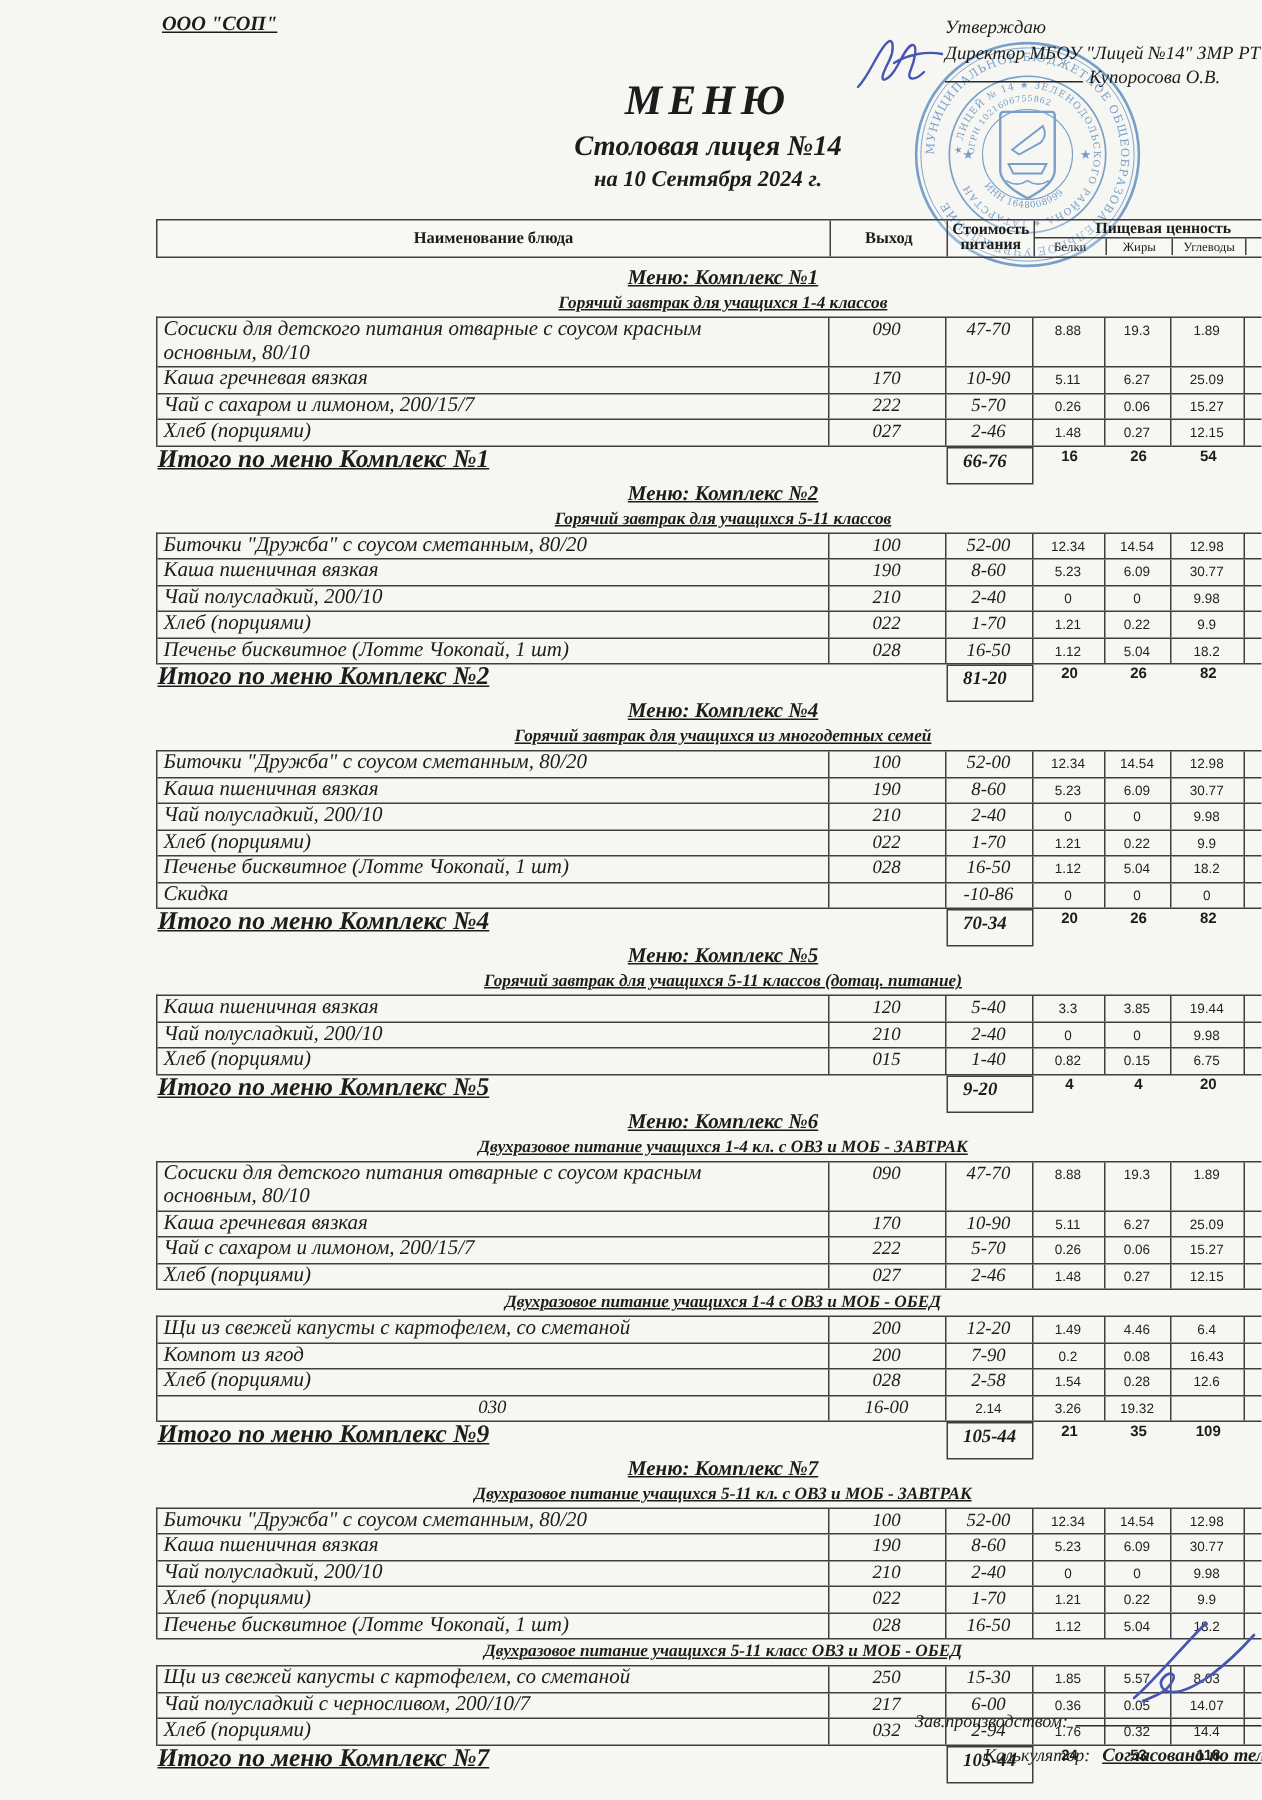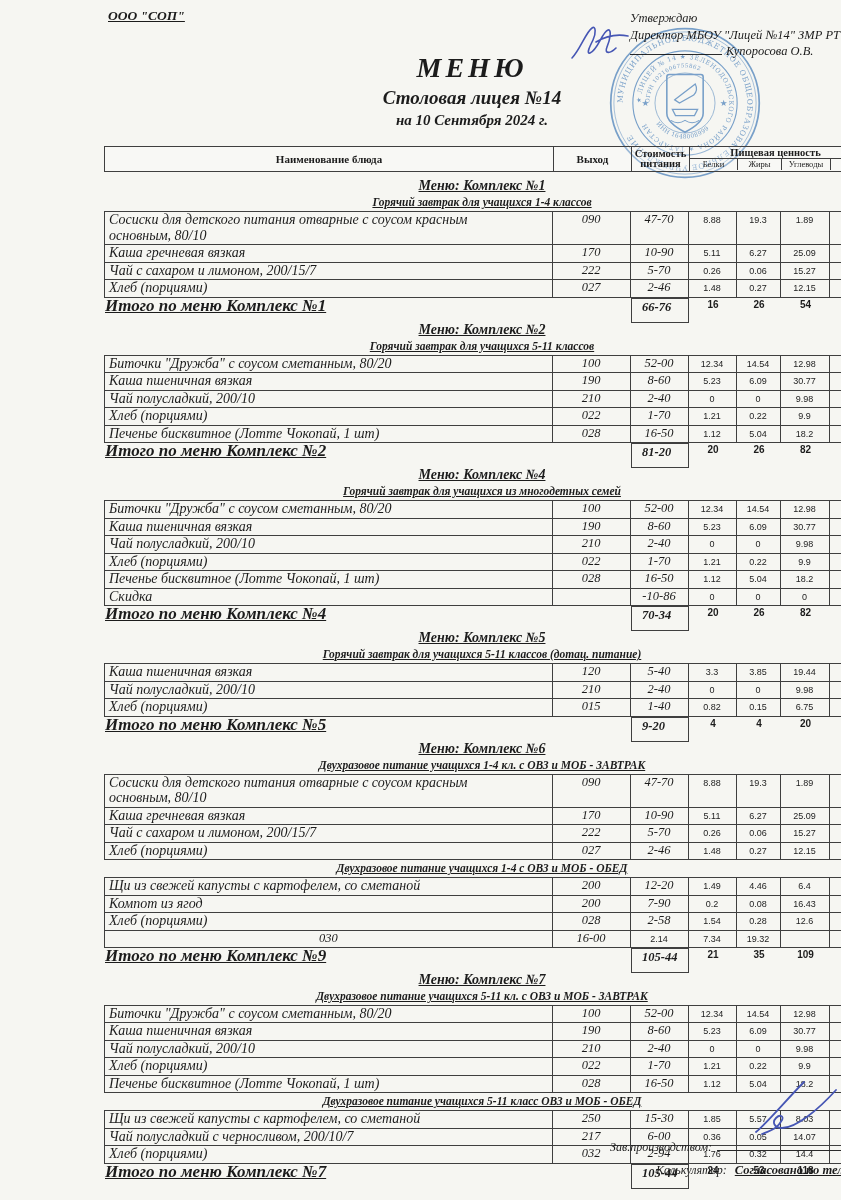--- a/index.html
+++ b/index.html
@@ -426,21 +426,21 @@
               <div class="cell-price">2-58</div>
               <div class="cell-num">1.54</div>
               <div class="cell-num">0.28</div>
               <div class="cell-num">12.6</div>
               <div class="cell-cut"></div>
             </div>
             <div class="row">
               <div class="cell-out">030</div>
               <div class="cell-price">16-00</div>
               <div class="cell-num">2.14</div>
-              <div class="cell-num">7.34</div>
+              <div class="cell-num">3.26</div>
               <div class="cell-num">19.32</div>
               <div class="cell-cut"></div>
             </div>
           </div>
           <div class="total-row">
             <div class="total-label">Итого по меню Комплекс №9</div>
             <div></div>
             <div class="total-price">105-44</div>
             <div class="total-num">21</div>
             <div class="total-num">35</div>

